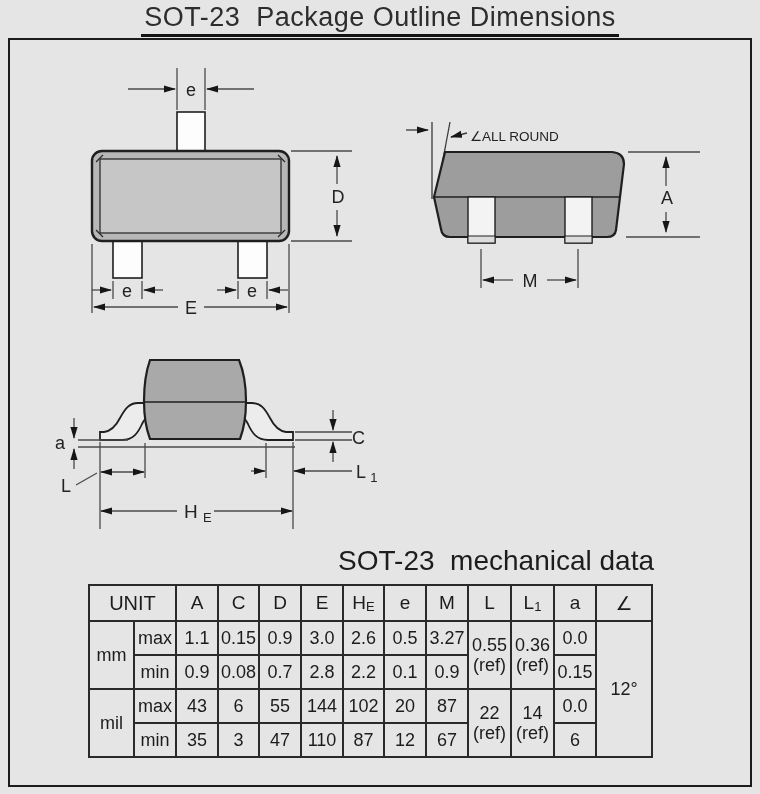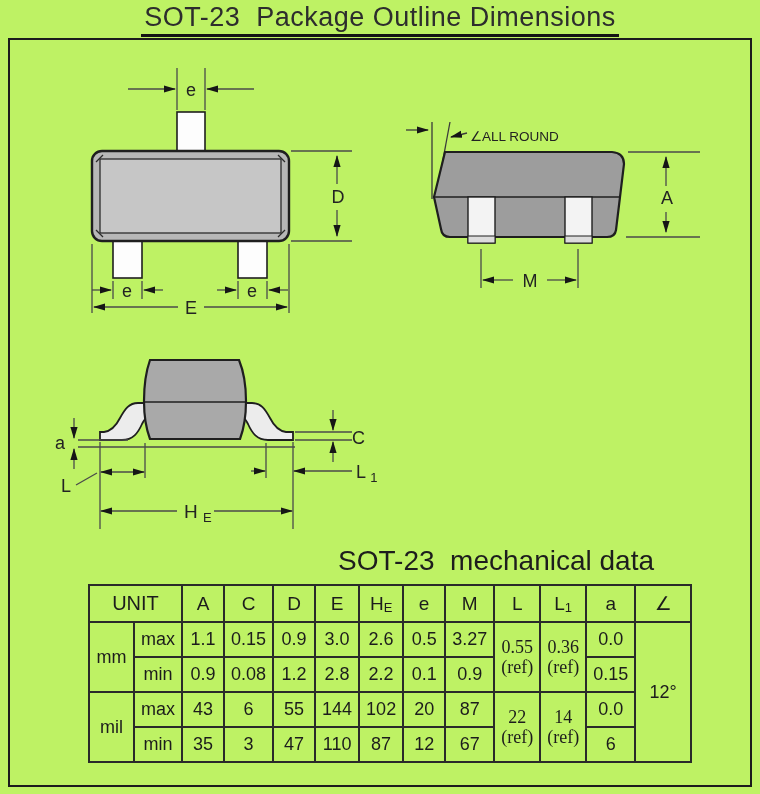--- a/index.html
+++ b/index.html
@@ -1,41 +1,41 @@
 <!DOCTYPE html>
 <html><head>
 <meta charset="utf-8">
 <style>
   html,body { margin:0; padding:0; background:#fff; }
   .page {
-    position:relative; width:760px; height:794px; background:#bef264;
+    position:relative; width:760px; height:794px; background:#e5e5e5;
     font-family:"Liberation Sans","DejaVu Sans",sans-serif; overflow:hidden;
   }
   .title-wrap { position:absolute; top:2px; left:0; width:100%; text-align:center; }
   .title {
     display:inline-block; font-size:27px; letter-spacing:.5px; color:#2d2d2d;
     border-bottom:3px solid #141414; padding:0 3px 1px 3px; white-space:pre;
   }
   .frame { position:absolute; left:8px; top:38px; width:740px; height:745px; border:2px solid #1c1c1c; }
   svg.draw { position:absolute; left:0; top:0; }
   svg.draw text { font-family:"Liberation Sans","DejaVu Sans",sans-serif; fill:#232323; }
   .caption {
     position:absolute; left:334px; top:545px; width:320px; text-align:right;
     font-size:28px; color:#1d1d1d; white-space:pre;
   }
   table.mech { position:absolute; left:88px; top:584px; border-collapse:collapse; table-layout:fixed; }
   .mech th, .mech td {
     border:2px solid #2a2a2a; text-align:center; vertical-align:middle;
-    padding:6px; font-weight:normal; color:#1c1c1c; font-size:18px;
+    padding:0; font-weight:normal; color:#1c1c1c; font-size:18px;
   }
   .mech thead tr { height:36px; }
   .mech tbody tr { height:34px; }
   .mech th { font-size:19px; }
   .mech .unit-th { font-size:20px; }
-  .pre { white-space:pre-line; line-height:1.12;font-family:Liberation Serif, serif; }
+  .pre { white-space:pre-line; line-height:1.12; }
   .sub { font-size:13px; vertical-align:-2px; }
 </style>
 </head>
 <body>
 
 <div class="page">
 
   <div class="title-wrap">
     <span class="title">SOT-23  Package Outline Dimensions</span>
   </div>
@@ -247,21 +247,21 @@
 (ref)</td>
         <td rowspan="2" class="pre">0.36
 (ref)</td>
         <td>0.0</td>
         <td rowspan="4">12°</td>
       </tr>
       <tr>
         <td>min</td>
         <td>0.9</td>
         <td>0.08</td>
-        <td>1.2</td>
+        <td>0.7</td>
         <td>2.8</td>
         <td>2.2</td>
         <td>0.1</td>
         <td>0.9</td>
         <td>0.15</td>
       </tr>
       <tr>
         <td rowspan="2">mil</td>
         <td>max</td>
         <td>43</td>

